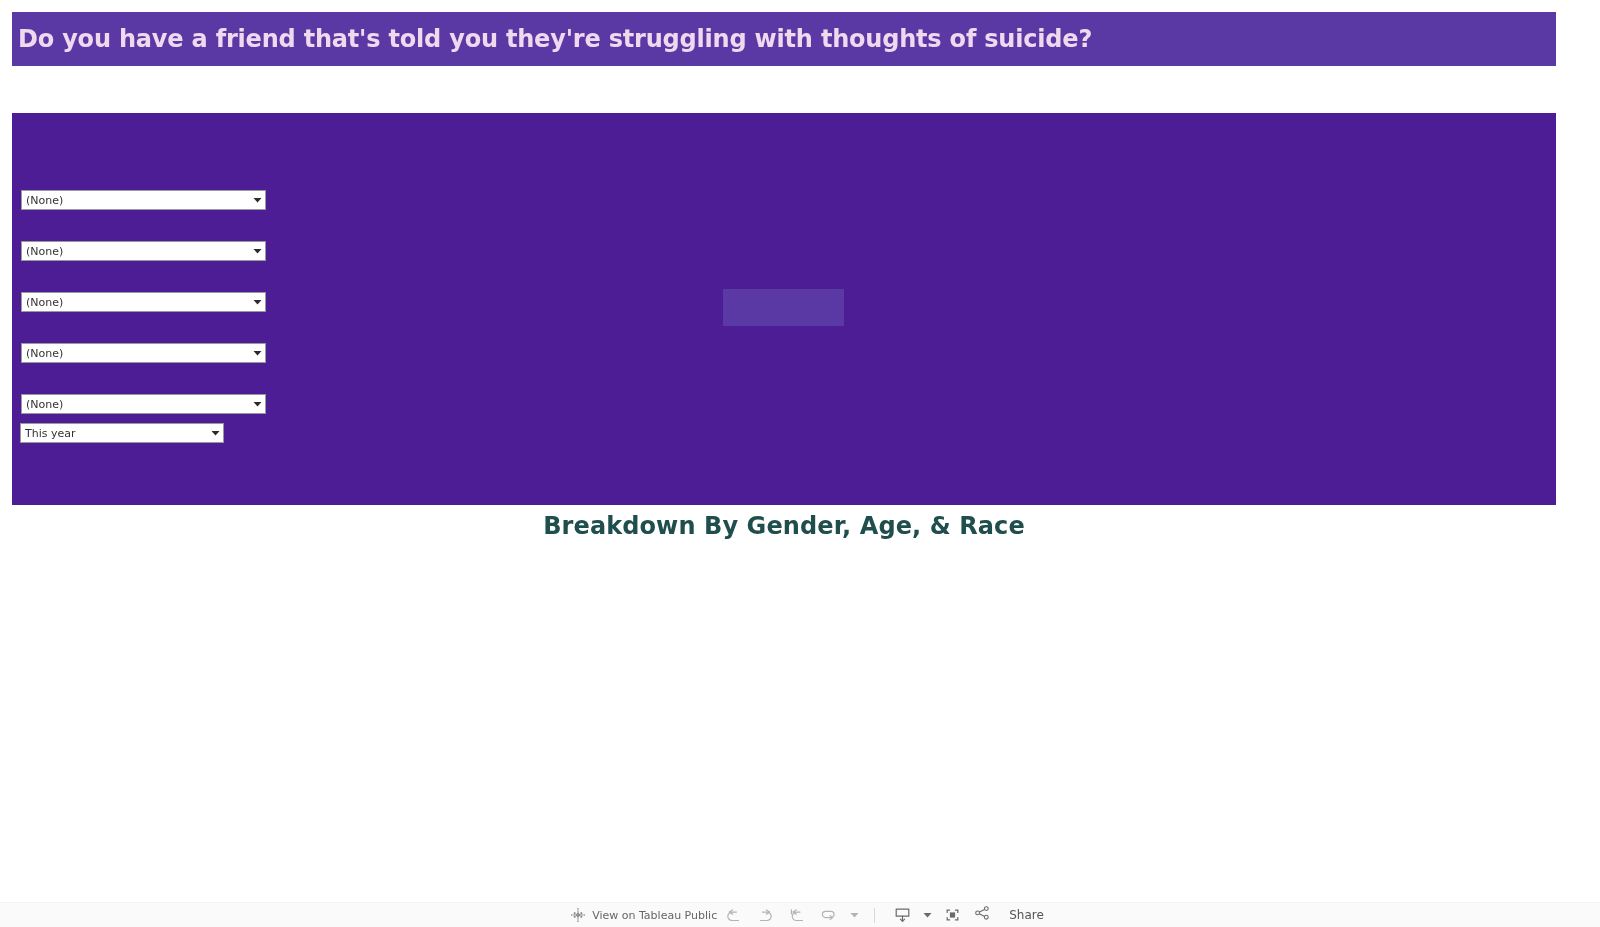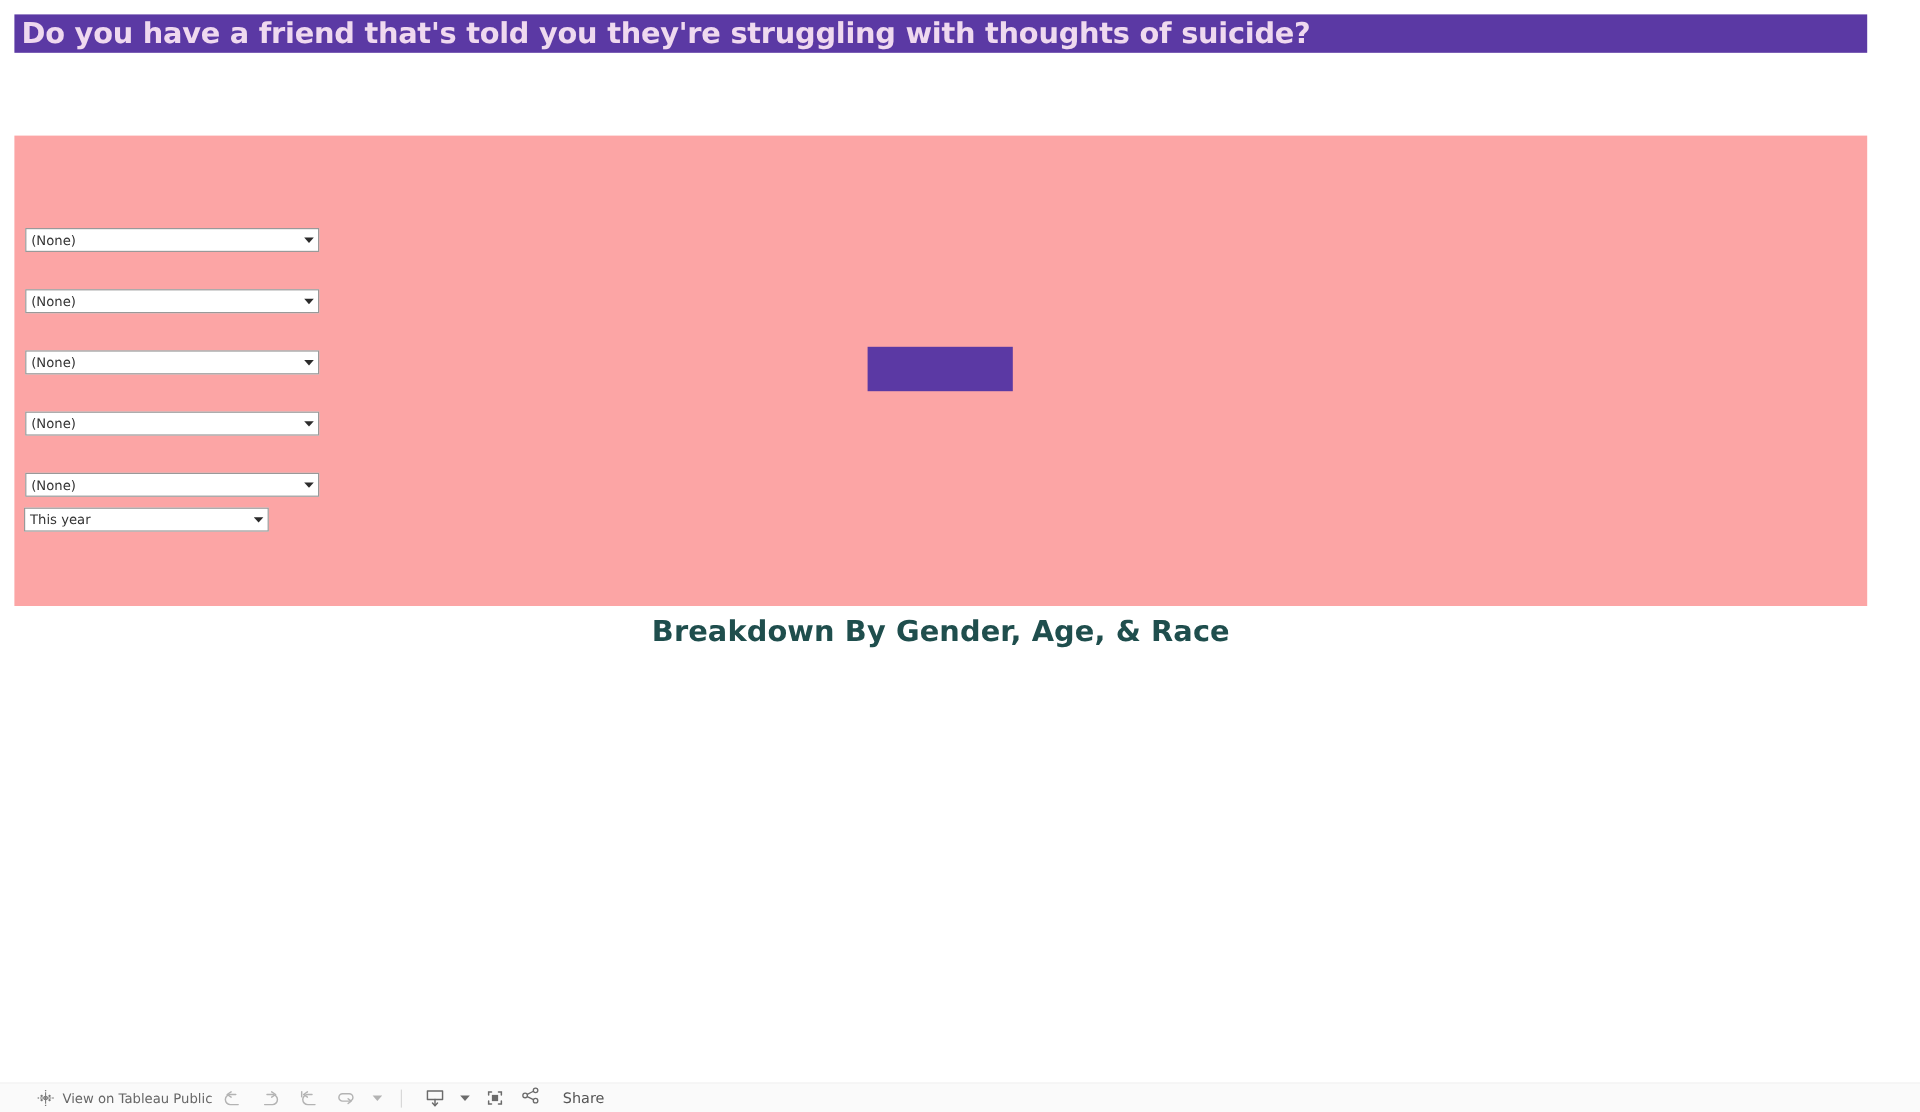--- a/index.html
+++ b/index.html
@@ -14,21 +14,21 @@
     font-family: "Liberation Sans", sans-serif;
     overflow: hidden;
   }
 
   
   #title-banner {
     position: absolute;
     left: 12px;
     top: 12px;
     width: 1544px;
-    height: 32px;
+    height: 54px;
     background: #5b39a4;
     display: flex;
     align-items: center;
     box-sizing: border-box;
     padding-left: 6px;
   }
   #title-banner .title-text {
     color: #efd9ef;
     font-family: "DejaVu Sans", sans-serif;
     font-size: 24px;
@@ -37,21 +37,21 @@
     white-space: nowrap;
   }
 
   
   #filter-panel {
     position: absolute;
     left: 12px;
     top: 113px;
     width: 1544px;
     height: 392px;
-    background: #fca5a5;
+    background: #4c1d95;
   }
 
   
   .filter-dropdown {
     position: absolute;
     left: 9px;
     width: 245px;
     height: 20px;
     background: #ffffff;
     border: 1px solid #999999;
@@ -116,21 +116,21 @@
     position: absolute;
     left: 0;
     bottom: 0;
     width: 1600px;
     height: 25px;
     background: #fafafa;
     border-top: 1px solid #f2f2f2;
     box-sizing: border-box;
     display: flex;
     align-items: center;
-    justify-content: flex-start;
+    justify-content: center;
   }
   #toolbar-left {
     display: flex;
     align-items: center;
     padding-left: 30px;
     height: 100%;
   }
   #toolbar-left .tb-logo {
     width: 15px;
     height: 15px;

